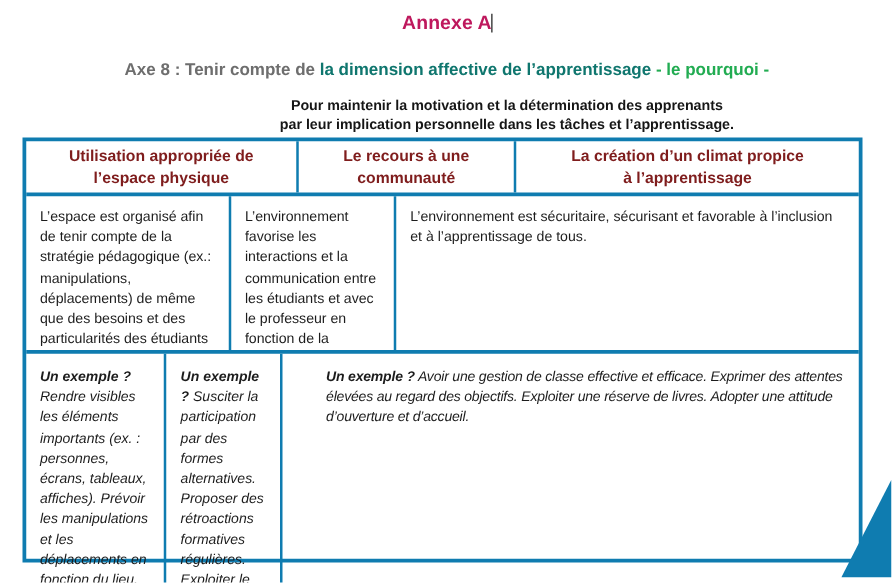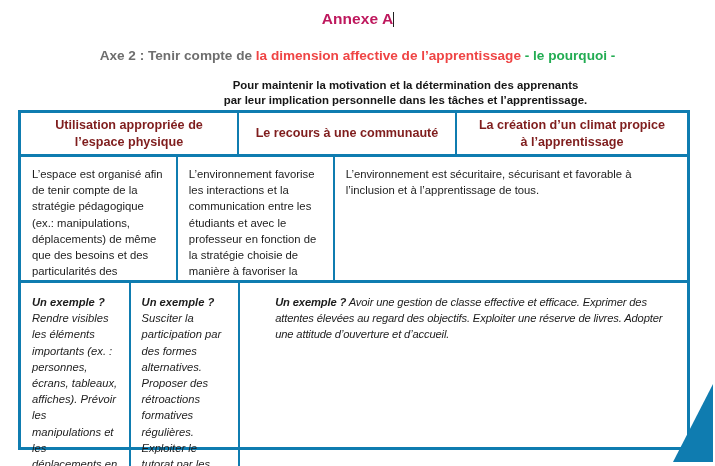--- a/index.html
+++ b/index.html
@@ -44,21 +44,21 @@
     top: 48px;
     left: 0;
     width: 715px;
     text-align: center;
     font-size: 13.6px;
     font-weight: bold;
     color: #6e6e6e;
     white-space: nowrap;
   }
   .axis-heading .dark {
-    color: #ef4444;
+    color: #0f766e;
   }
   .axis-heading .green {
     color: #22ac52;
     text-align: right;
   }
 
   
   .subtitle {
     position: absolute;
     top: 78px;
@@ -104,21 +104,21 @@
   }
   .cell {
     box-sizing: border-box;
     padding: 9px 11px 6px 11px;
     border-right: 2px solid #0f7cb0;
     overflow: hidden;
   }
   .cell:last-child { border-right: none; }
 
   .col-1 { width: 218px; }
-  .col-2 { width: 218px; }
+  .col-2 { width: 174px; }
   .col-3 { flex: 1 1 auto; }
 
   .row-header .cell {
     display: flex;
     align-items: center;
     justify-content: center;
     padding: 4px 8px;
   }
   .head-text {
     text-align: center;
@@ -156,21 +156,21 @@
     width: 42px;
     height: 78px;
     z-index: 5;
   }
 </style>
 </head>
 <body>
 
 <div class="page-title"><span>Annexe A</span><span class="caret"></span></div>
 
-<div class="axis-heading"><span>Axe 2 : Tenir compte de </span><span class="dark">la dimension affective de l’apprentissage</span><span class="green"> - le pourquoi -</span></div>
+<div class="axis-heading"><span>Axe 8 : Tenir compte de </span><span class="dark">la dimension affective de l’apprentissage</span><span class="green"> - le pourquoi -</span></div>
 
 <div class="subtitle">
   <div>Pour maintenir la motivation et la détermination des apprenants</div>
   <div>par leur implication personnelle dans les tâches et l’apprentissage.</div>
 </div>
 
 <div class="matrix">
 
   <div class="row row-header">
     <div class="cell col-1">

